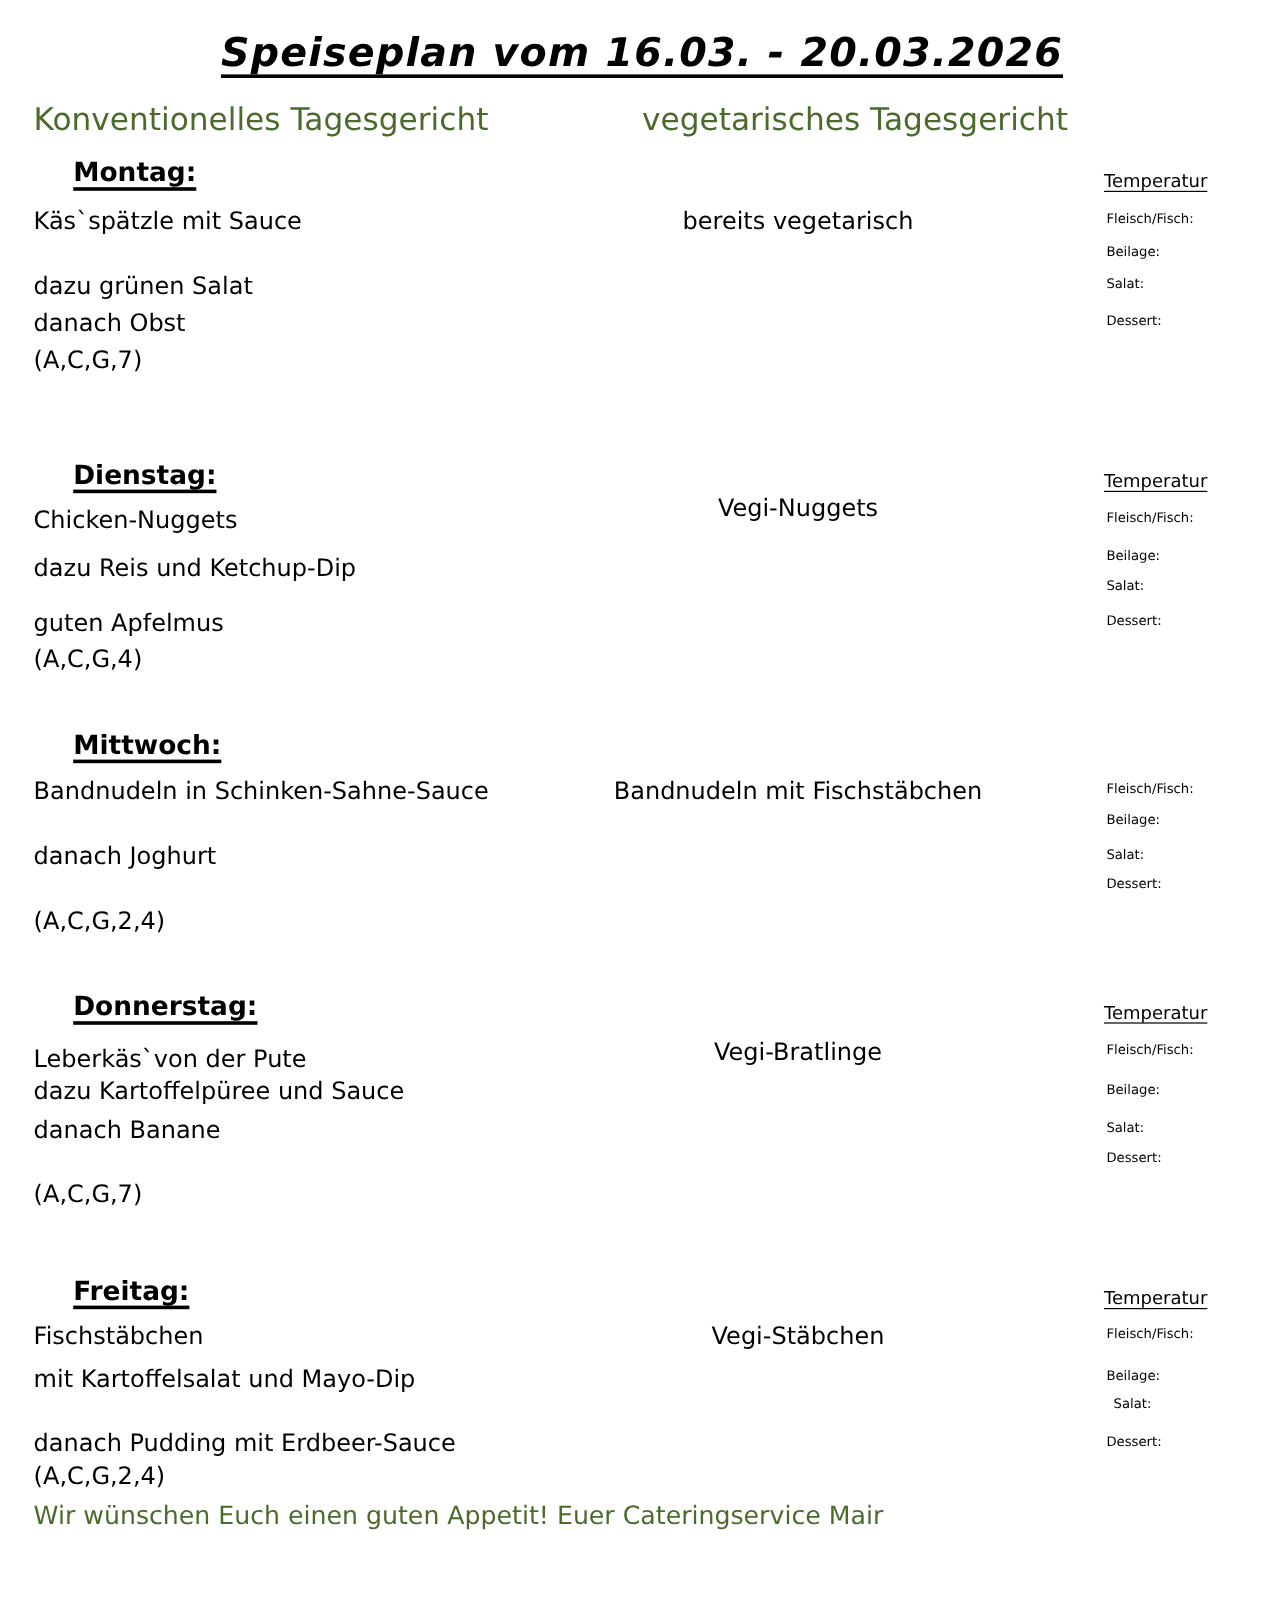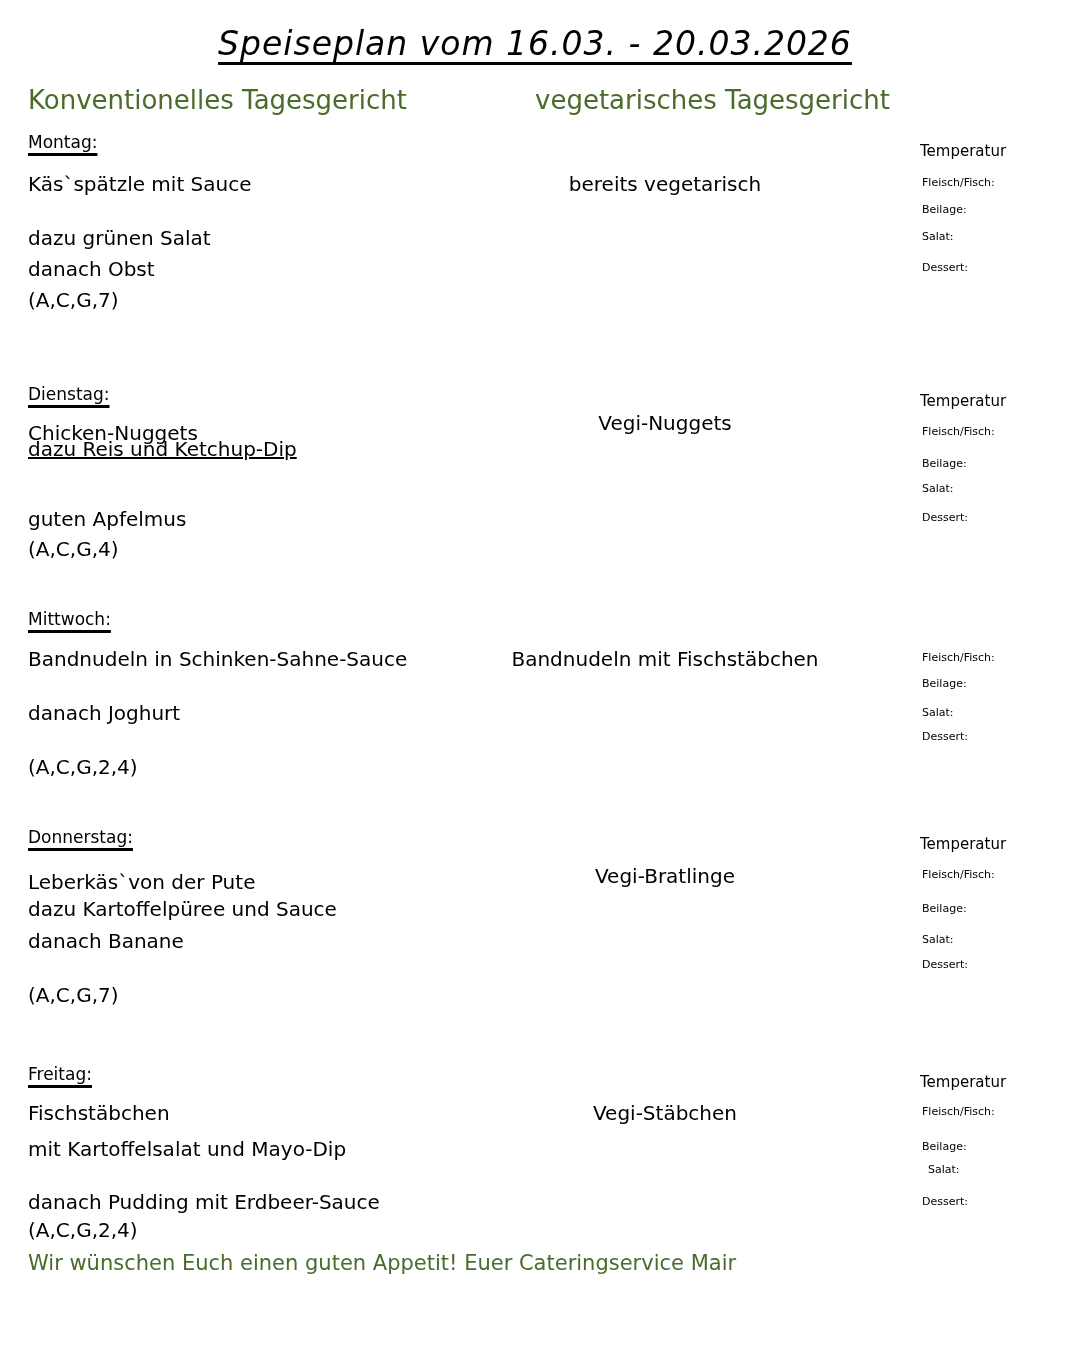--- a/index.html
+++ b/index.html
@@ -6,35 +6,35 @@
   html,body { margin:0; padding:0; }
   body {
     width:1070px; height:1352px;
     background:#ffffff; color:#000000;
     font-family:"DejaVu Sans", sans-serif;
     position:relative; overflow:hidden;
   }
   .abs { position:absolute; white-space:nowrap; line-height:1.1; }
   .title-wrap { top:26px; left:0; width:1070px; text-align:center; }
   .title {
-    font-size:33px; font-weight:normal; font-style:italic;
+    font-size:33px; font-weight:bold; font-style:italic;
     text-decoration:underline; text-decoration-thickness:3px; text-underline-offset:7px;
     letter-spacing:1px;
   }
   .col-header { font-size:26px; color:var(--green); }
   .day-header {
-    font-size:17px; font-weight:normal;
-    text-decoration:underline; text-decoration-thickness:3px; text-underline-offset:5px;
+    font-size:22px; font-weight:bold;
+    text-decoration:underline; text-decoration-thickness:3px; text-underline-offset:5px;margin-left:33px;
   }
   .dish { font-size:20px; left:28px; }
   .veg   { left:430px; width:470px; text-align:center; font-size:20px; }
   .rlabel { left:922px; font-size:11px; }
   .temp-header {
     left:920px; font-size:15px;
-    text-underline-offset:3px;
+    text-decoration:underline; text-underline-offset:3px;
   }
   .footer { font-size:21px; color:var(--green); }
 </style>
 </head>
 <body>
 
 <div class="abs title-wrap">
   <span class="title">Speiseplan vom 16.03. - 20.03.2026</span>
 </div>
 
@@ -58,21 +58,21 @@
 
 <div class="abs dish" style="top:289px;">(A,C,G,7)</div>
 
 <div class="abs day-header" style="left:28px; top:385px;">Dienstag:</div>
 <div class="abs temp-header" style="top:393px;">Temperatur</div>
 
 <div class="abs dish" style="top:422px;">Chicken-Nuggets</div>
 <div class="abs veg" style="top:412px;">Vegi-Nuggets</div>
 <div class="abs rlabel" style="top:426px;">Fleisch/Fisch:</div>
 
-<div class="abs dish" style="top:438px;text-decoration:underline;">dazu Reis und Ketchup-Dip</div>
+<div class="abs dish" style="top:462px;">dazu Reis und Ketchup-Dip</div>
 <div class="abs rlabel" style="top:458px;">Beilage:</div>
 
 <div class="abs rlabel" style="top:483px;">Salat:</div>
 
 <div class="abs dish" style="top:508px;">guten Apfelmus</div>
 <div class="abs rlabel" style="top:512px;">Dessert:</div>
 
 <div class="abs dish" style="top:538px;">(A,C,G,4)</div>
 
 <div class="abs day-header" style="left:28px; top:610px;">Mittwoch:</div>

